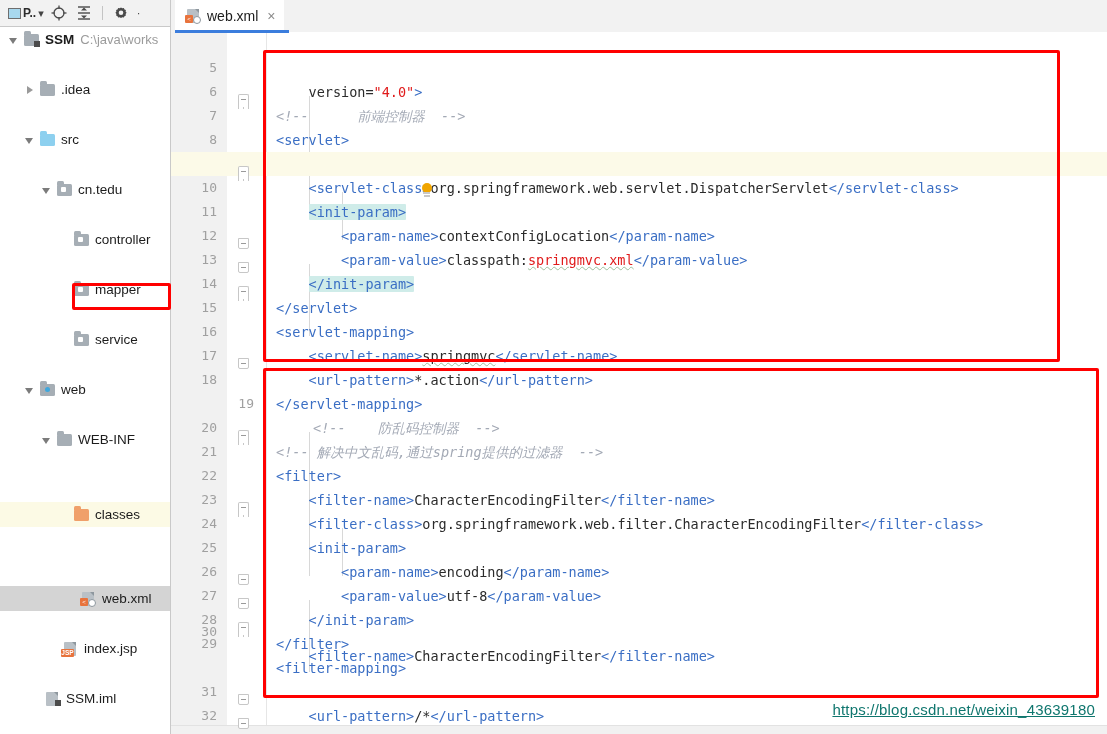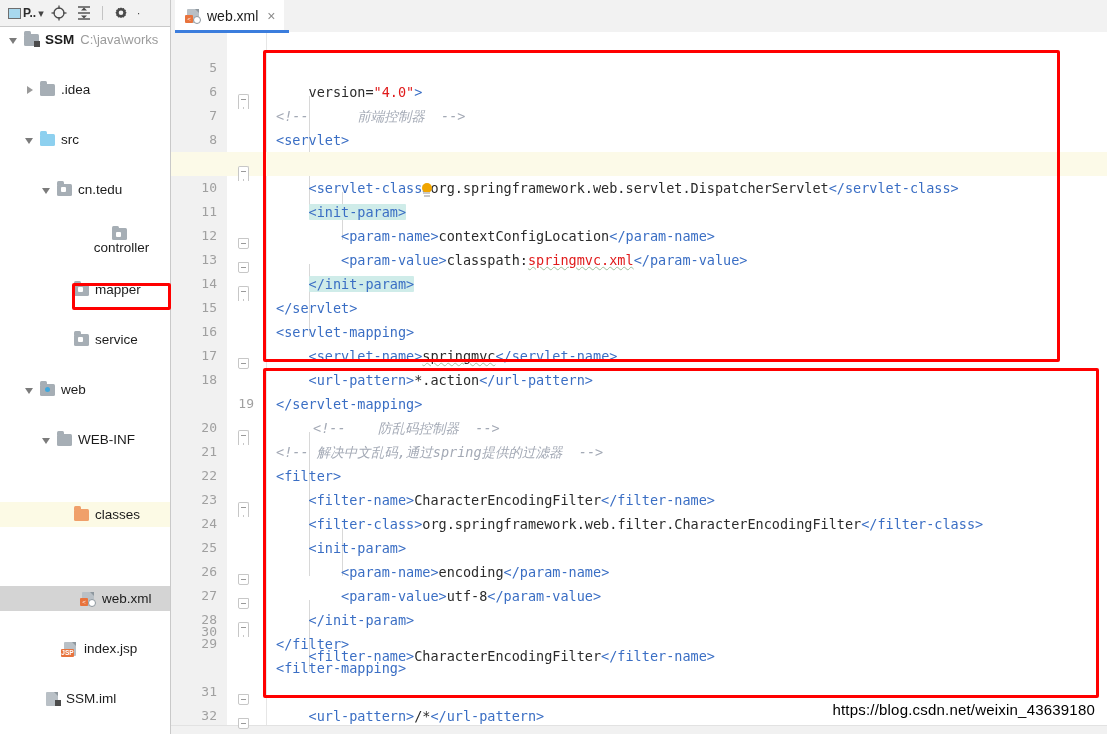--- a/index.html
+++ b/index.html
@@ -358,24 +358,25 @@
     border-radius: 2px;
     pointer-events: none;
     z-index: 5;
   }
 
   
   #watermark {
     position: absolute;
     right: 12px; bottom: 16px;
     font-size: 15px;
-    color: #000000;
+    color: #0f766e;
     font-family: "Liberation Sans", sans-serif;
     z-index: 7;
     letter-spacing: 0.2px;
+    text-decoration: underline;
   }
   #bottom-strip {
     position: absolute; left: 171px; bottom: 0;
     width: 936px; height: 9px;
     background: #f1f1f1;
     border-top: 1px solid #e2e2e2;
   }
 </style>
 </head>
 <body>
@@ -453,21 +454,21 @@
       </div>
 
       <div class="row" style="top:75px;padding-left:41px;">
         <span class="arrow open"></span>
         <span class="ficon" style="margin-left:3px;">
             <span class="folder pkg"></span>
           </span>
         <span class="lbl">cn.tedu</span>
       </div>
 
-      <div class="row" style="top:100px;padding-left:73px;flex-direction:column;">
+      <div class="row" style="top:100px;padding-left:73px;">
         <span class="ficon">
             <span class="folder pkg"></span>
           </span>
         <span class="lbl">controller</span>
       </div>
 
       <div class="row" style="top:125px;padding-left:73px;">
         <span class="ficon">
             <span class="folder pkg"></span>
           </span>

